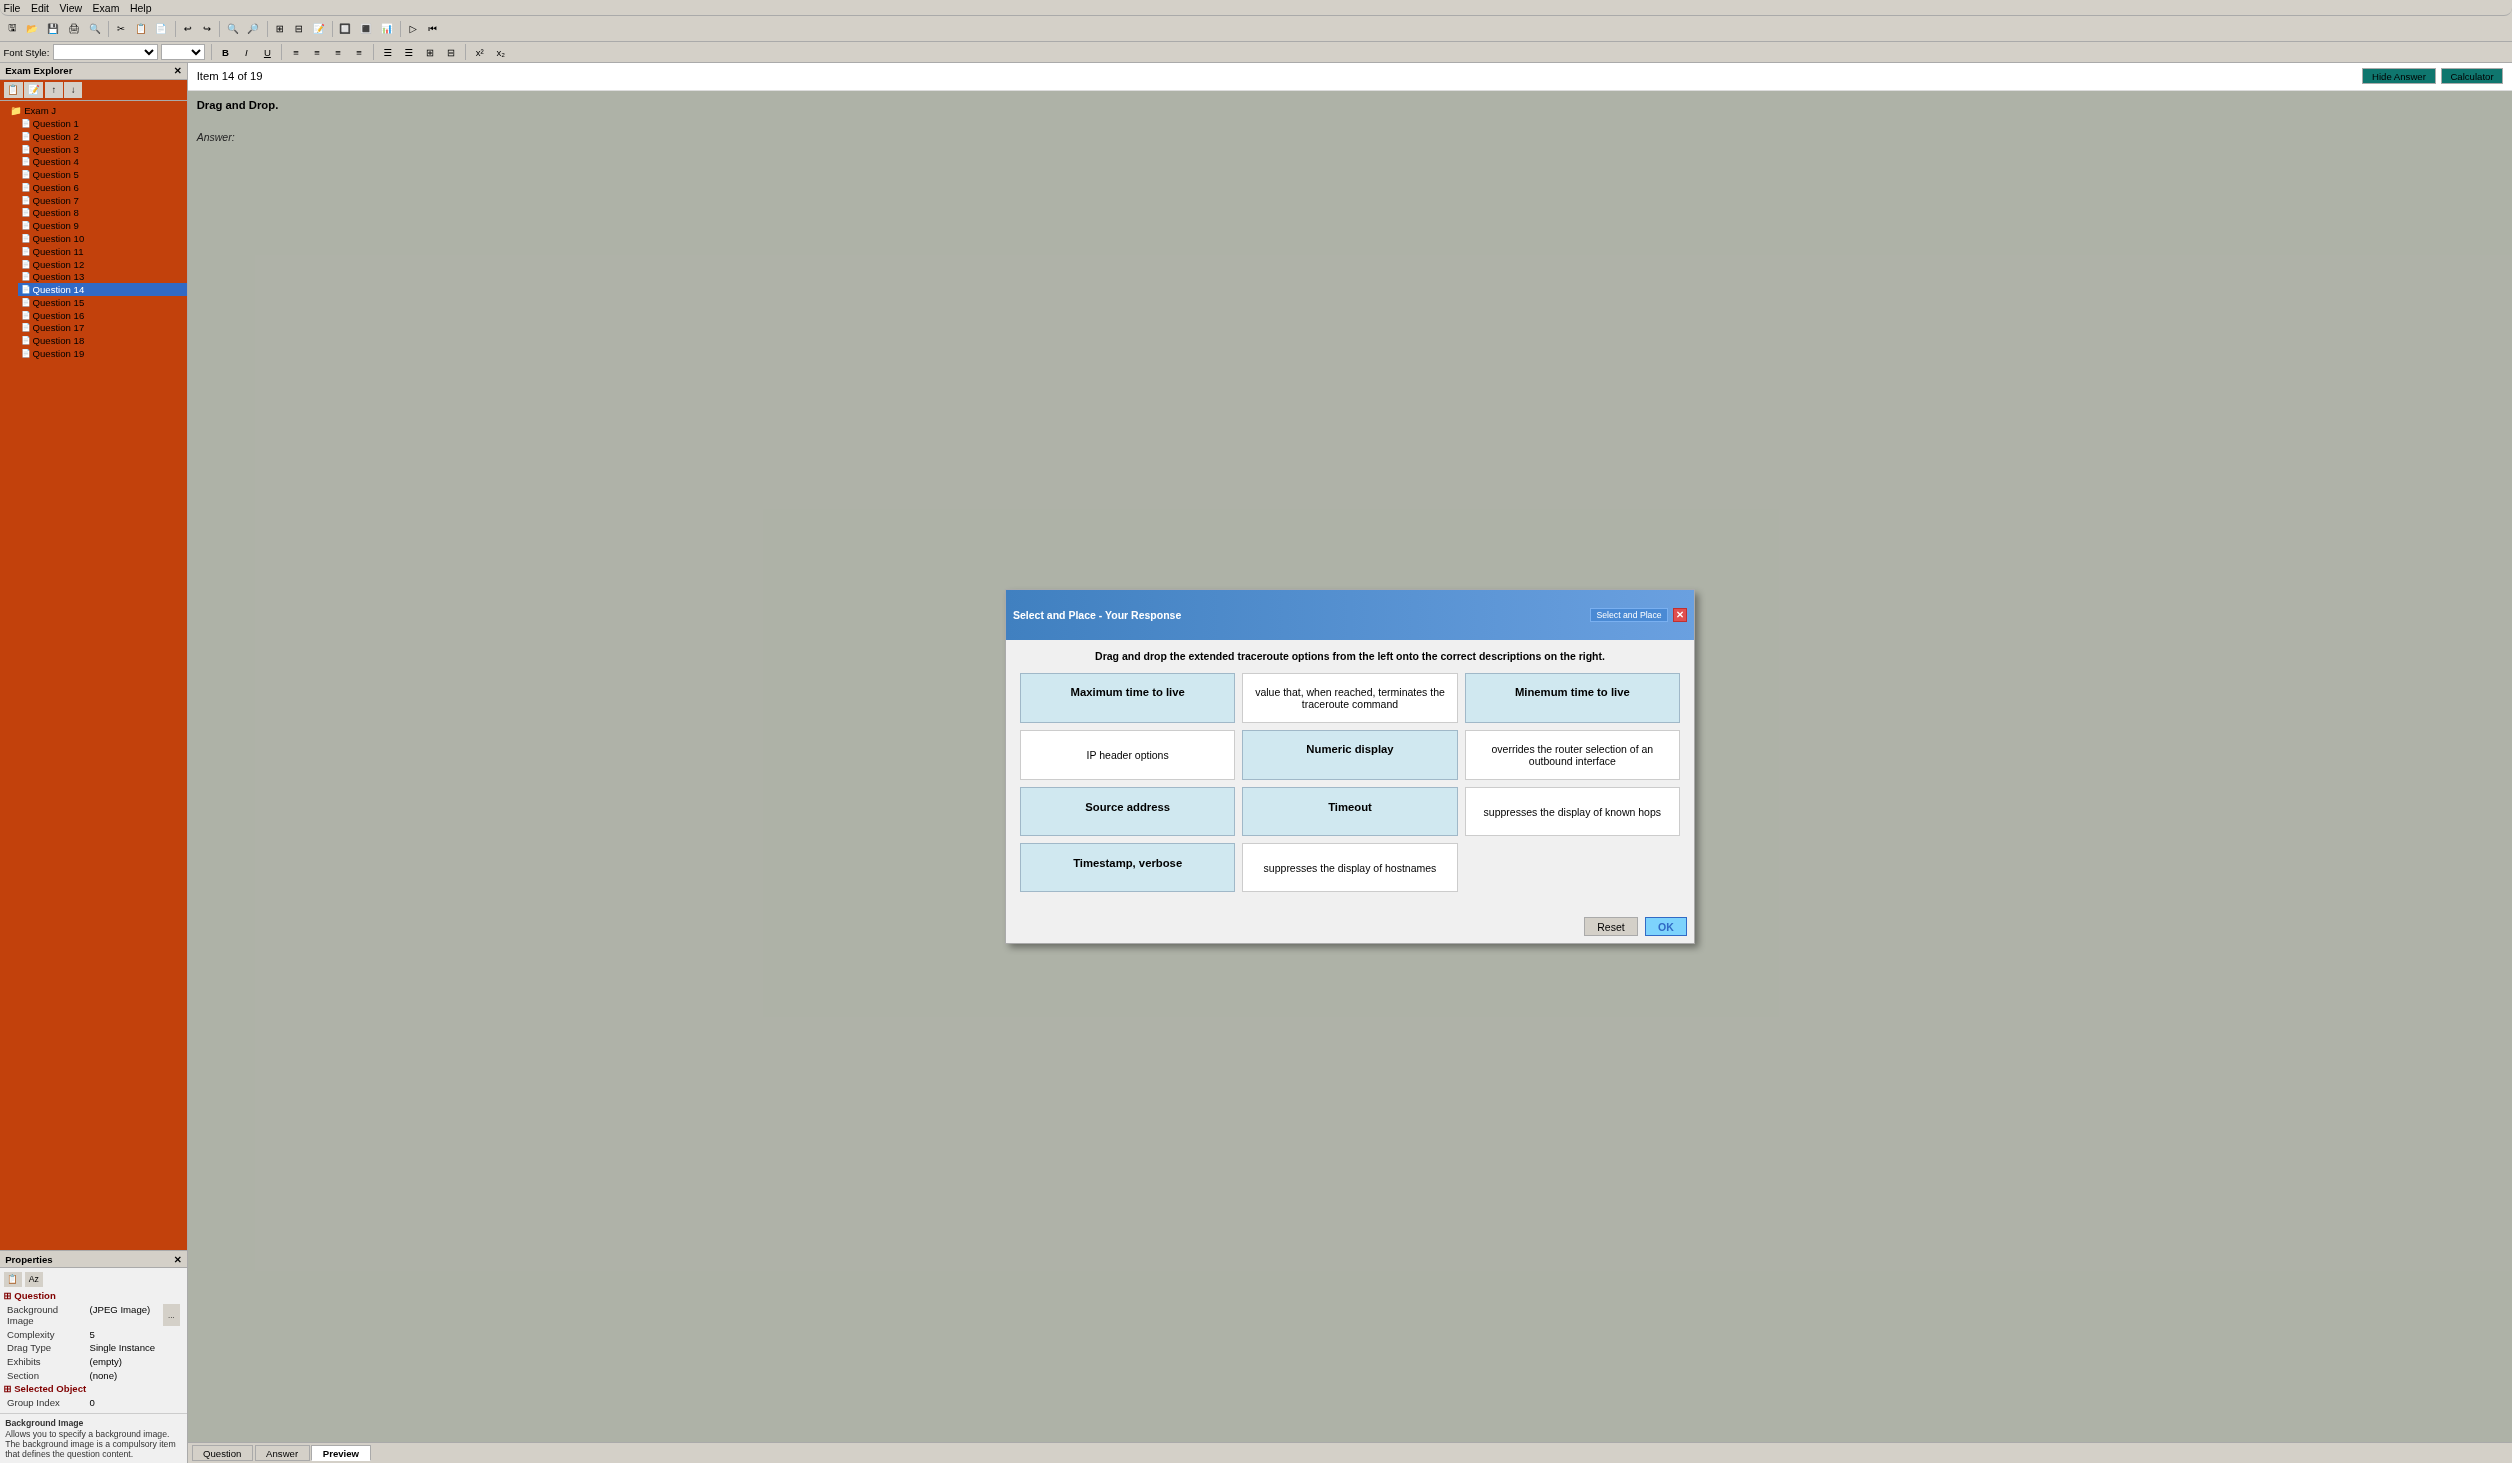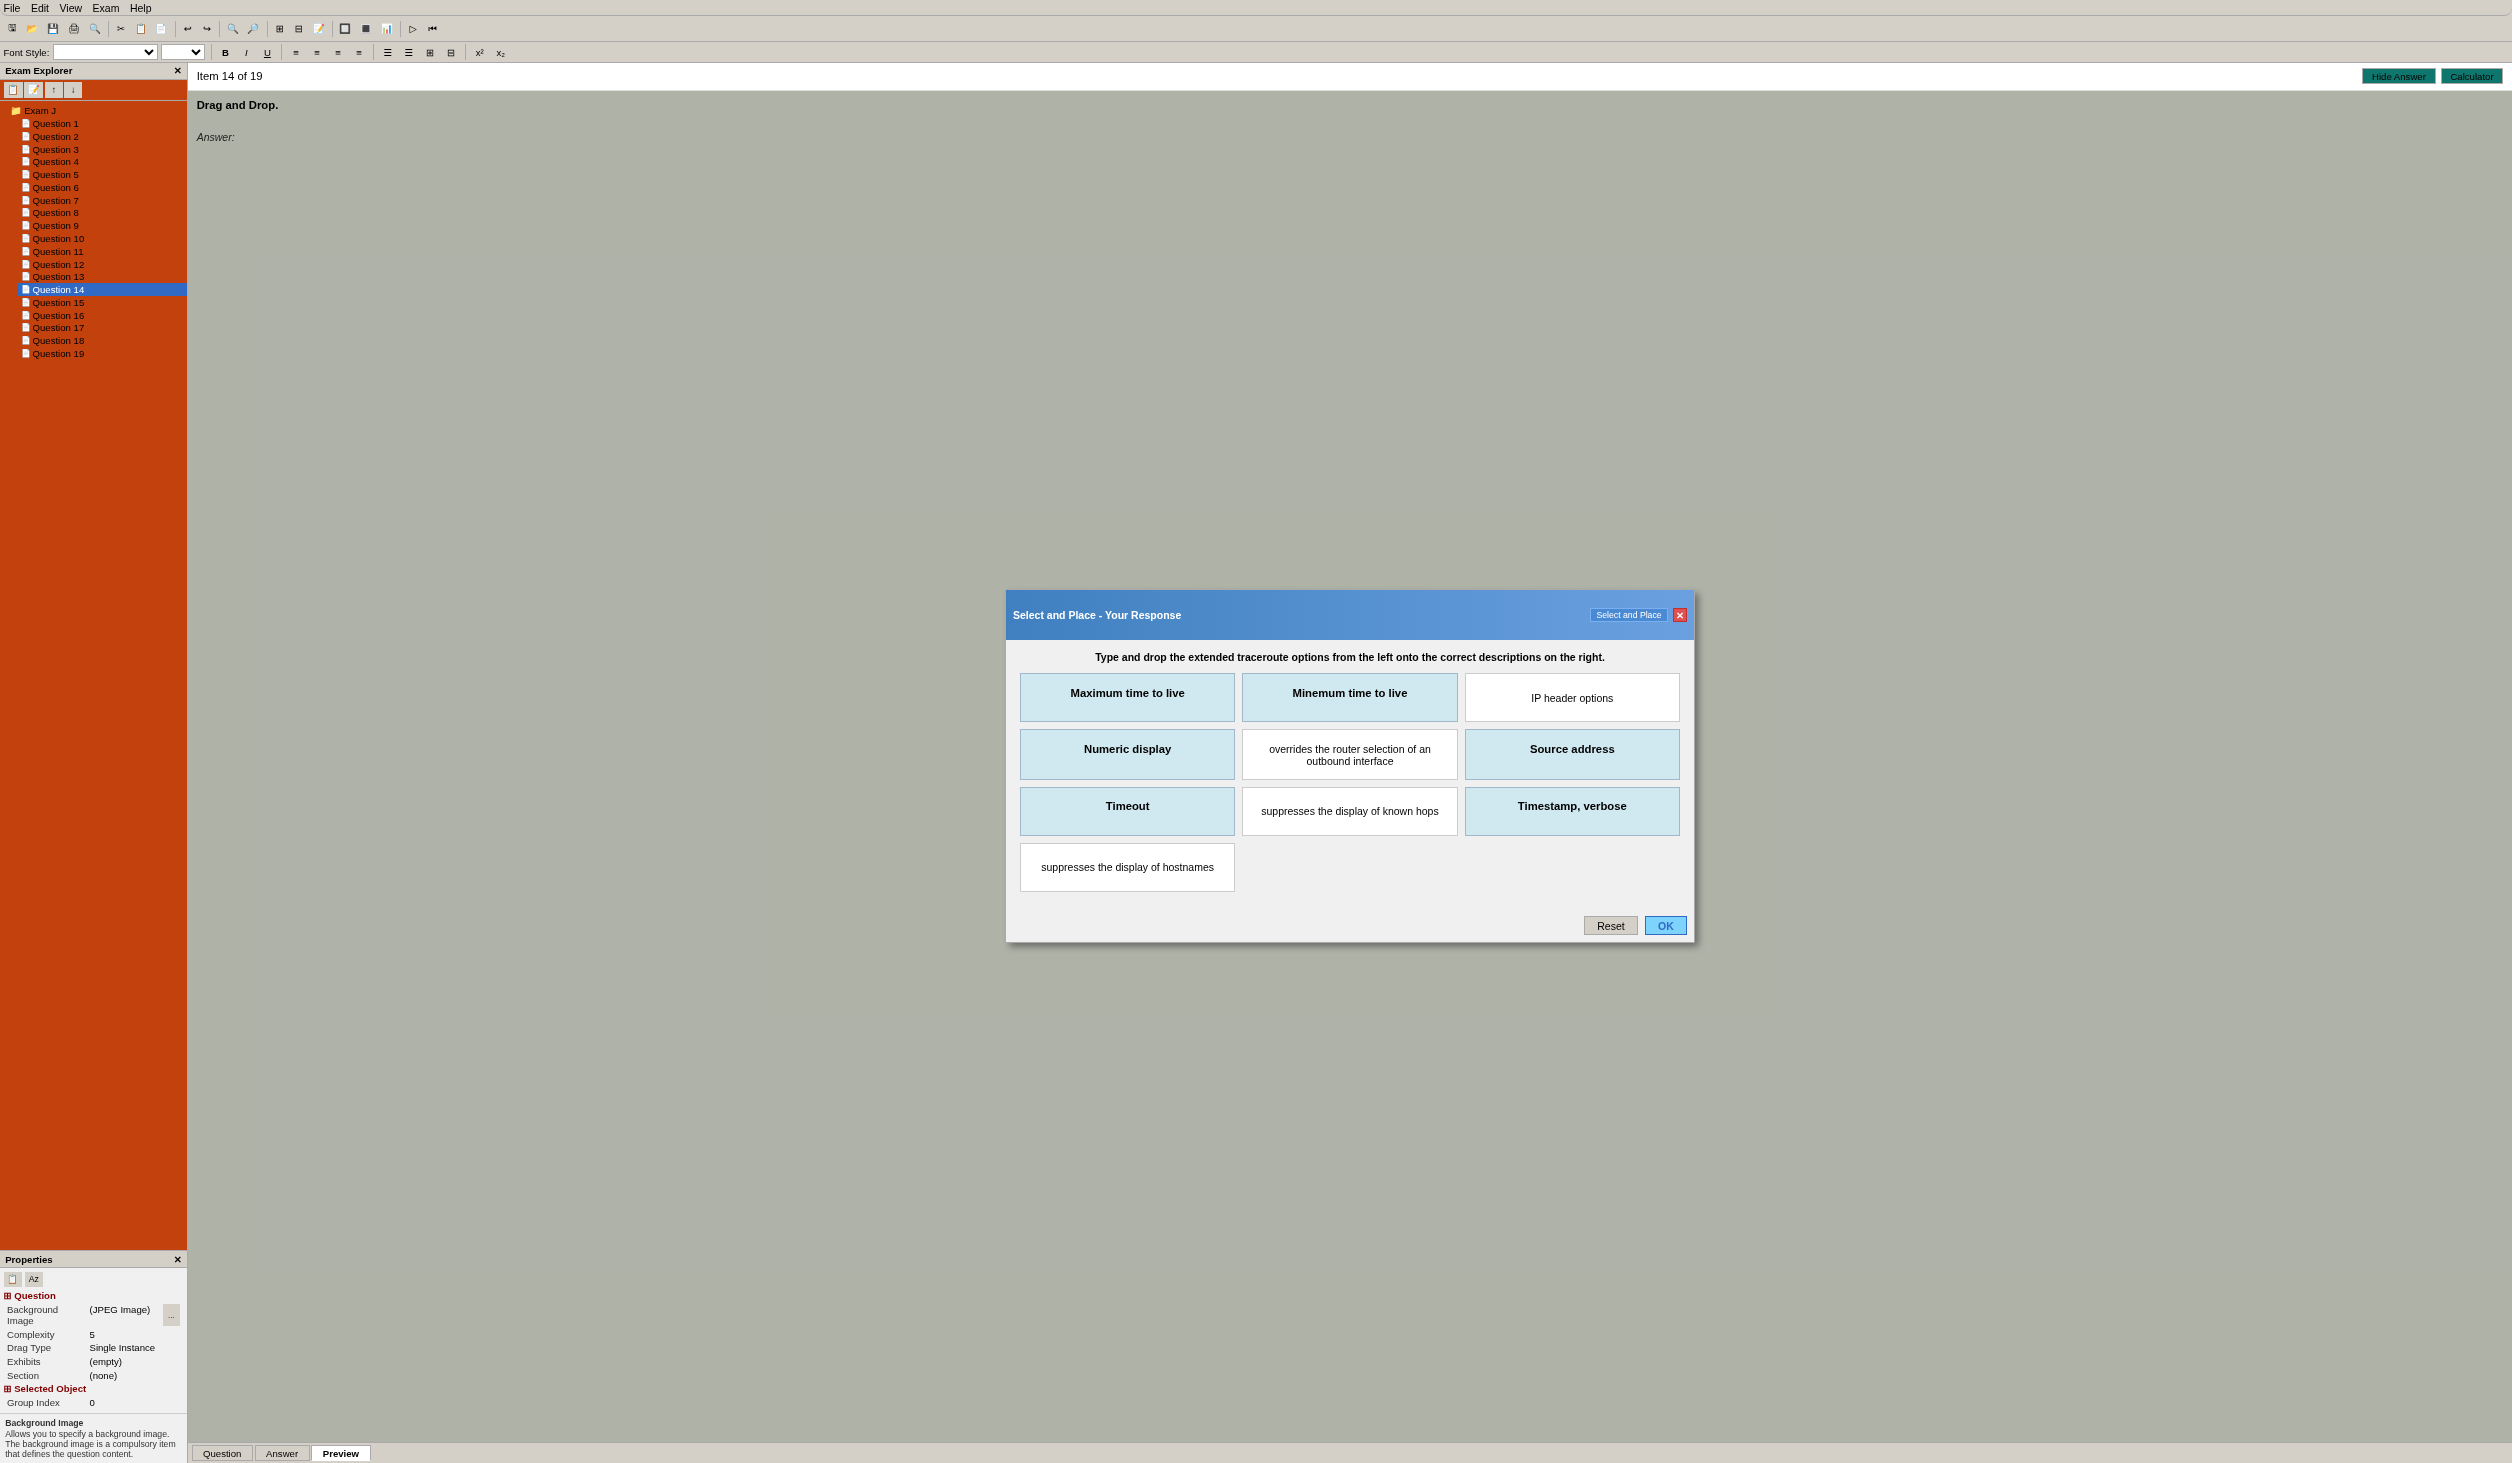--- a/index.html
+++ b/index.html
@@ -300,24 +300,25 @@
       <div class="modal-overlay">
         <div class="dialog">
           <div class="dialog-titlebar">
             <span class="dialog-title">Select and Place - Your Response</span>
             <div class="dialog-title-right">
               <span class="dialog-badge">Select and Place</span>
               <span class="dialog-close">✕</span>
             </div>
           </div>
           <div class="dialog-body">
-            <div class="dialog-instruction">Type and drop the extended traceroute options from the left onto the correct descriptions on the right.</div>
+            <div class="dialog-instruction">Drag and drop the extended traceroute options from the left onto the correct descriptions on the right.</div>
             <div class="dialog-grid">
 
               <div class="drag-item">Maximum time to live</div>
+              <div class="drop-item">value that, when reached, terminates the traceroute command</div>
 
               <div class="drag-item">Minemum time to live</div>
               <div class="drop-item">IP header options</div>
 
               <div class="drag-item">Numeric display</div>
               <div class="drop-item">overrides the router selection of an outbound interface</div>
 
               <div class="drag-item">Source address</div>
 
               <div class="drag-item">Timeout</div>

